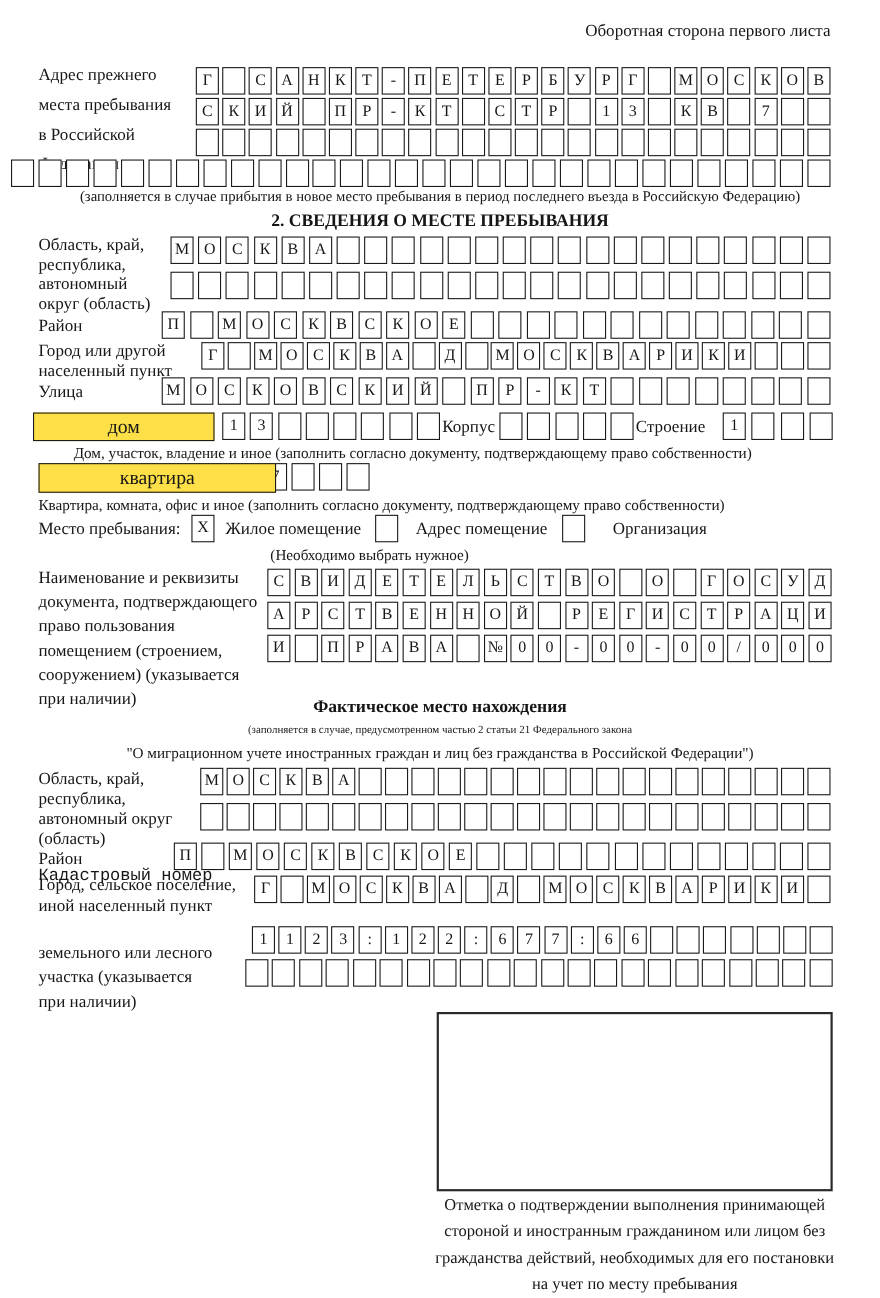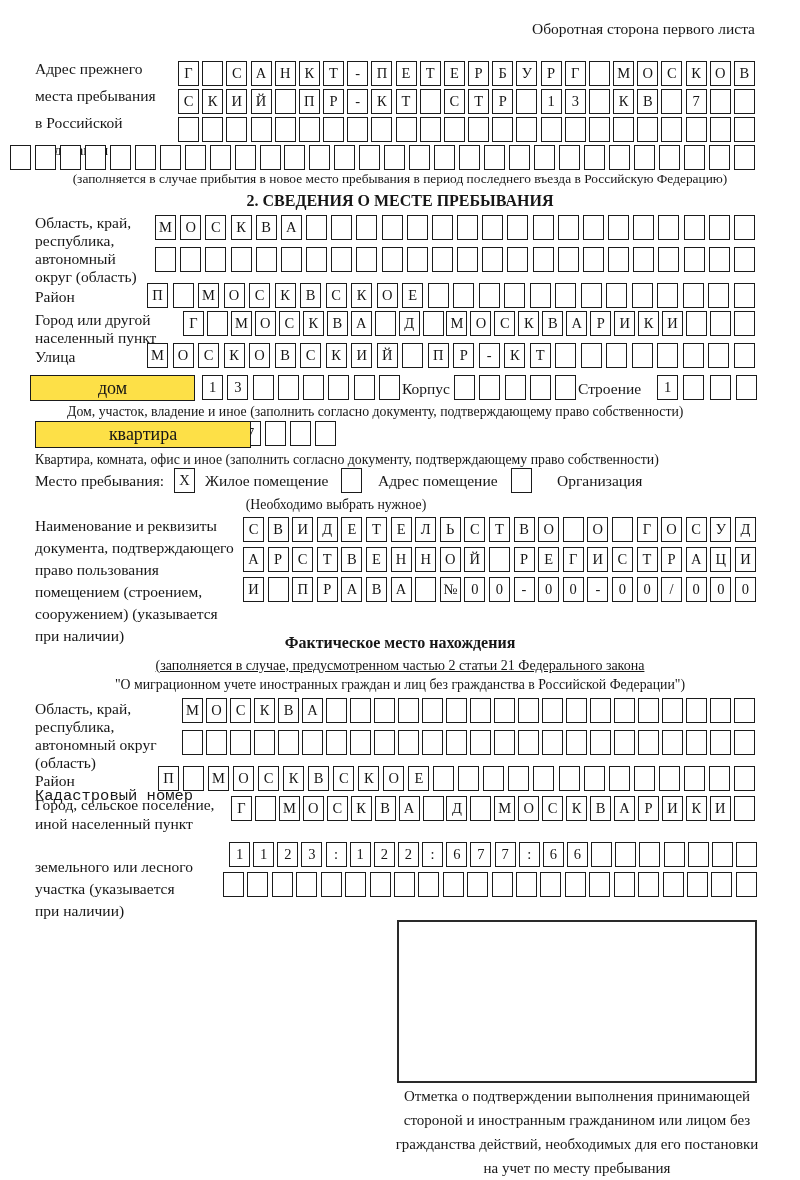--- a/index.html
+++ b/index.html
@@ -51,21 +51,21 @@
     <div class="lbl" style="left: 378px; top: 472px;">Адрес помещение</div>
     <div class="lbl" style="left: 557px; top: 472px;">Организация</div>
     <div class="lbl" style="left: 136px; top: 497px; width: 400px; text-align: center; font-size: 13.8px;">(Необходимо выбрать нужное)</div>
     <div class="lbl" style="left: 35px; top: 517px;">Наименование и реквизиты</div>
     <div class="lbl" style="left: 35px; top: 539px;">документа, подтверждающего</div>
     <div class="lbl" style="left: 35px; top: 561px;">право пользования</div>
     <div class="lbl" style="left: 35px; top: 583px;">помещением (строением,</div>
     <div class="lbl" style="left: 35px; top: 605px; text-align: center;">сооружением) (указывается</div>
     <div class="lbl" style="left: 35px; top: 627px;">при наличии)</div>
     <div class="lbl b" style="left: 0px; top: 634px; width: 800px; text-align: center; font-size: 16px;">Фактическое место нахождения</div>
-    <div class="lbl" style="left: 0px; top: 658px; width: 800px; text-align: center; font-size: 14px; text-decoration: underline;">(заполняется в случае, предусмотренном частью 2 статьи 21 Федерального закона</div>
+    <div class="lbl" style="left: 0px; top: 658px; width: 800px; text-align: center; font-size: 10px;">(заполняется в случае, предусмотренном частью 2 статьи 21 Федерального закона</div>
     <div class="lbl" style="left: 0px; top: 677px; width: 800px; text-align: center; font-size: 13.8px;">"О миграционном учете иностранных граждан и лиц без гражданства в Российской Федерации")</div>
     <div class="lbl" style="left: 35px; top: 700px;">Область, край,</div>
     <div class="lbl" style="left: 35px; top: 718px;">республика,</div>
     <div class="lbl" style="left: 35px; top: 736px;">автономный округ</div>
     <div class="lbl" style="left: 35px; top: 754px;">(область)</div>
     <div class="lbl" style="left: 35px; top: 772px;">Район</div>
     <div class="lbl" style="left: 35px; top: 796px;">Город, сельское поселение,</div>
     <div class="lbl" style="left: 35px; top: 815px;">иной населенный пункт</div>
     <div class="lbl" style="left: 35px; top: 788px; font-family: Liberation Mono, monospace;">Кадастровый номер</div>
     <div class="lbl" style="left: 35px; top: 858px;">земельного или лесного</div>

